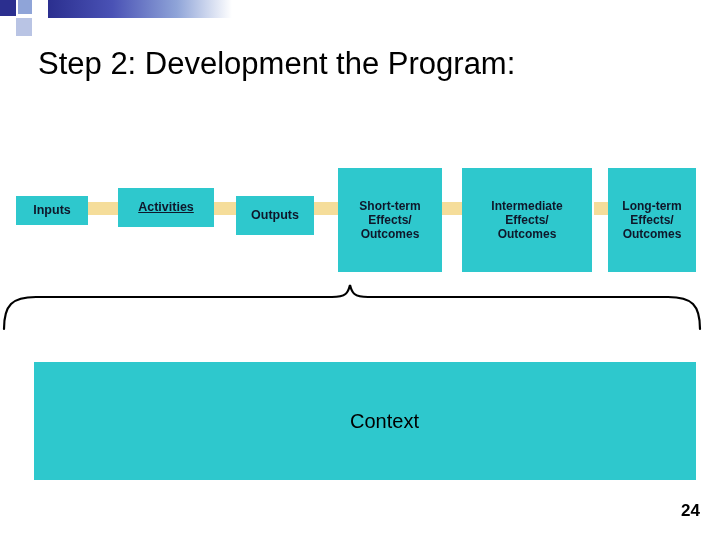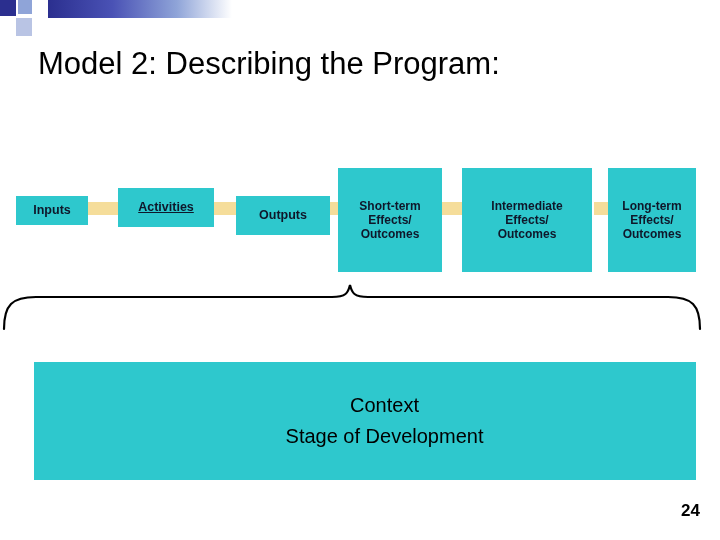--- a/index.html
+++ b/index.html
@@ -125,38 +125,38 @@
 <body>
 
 <div class="corner-deco">
   <div class="deco-sq" style="left:0;top:0;width:16px;height:16px;background:#2b2f8f;"></div>
   <div class="deco-sq" style="left:18px;top:0;width:14px;height:14px;background:#8fa4d8;"></div>
   <div class="deco-sq" style="left:16px;top:18px;width:16px;height:18px;background:#b9c4e4;"></div>
   <div class="deco-grad"></div>
 </div>
 
 <div class="title">
-  <div>Model 2: Describing the Program:</div>
+  <div>Step 2: Development the Program:</div>
 </div>
 
 <div class="arrow" style="left:86px;top:202px;width:36px;"></div>
 <div class="arrow" style="left:212px;top:202px;width:28px;"></div>
 <div class="arrow" style="left:312px;top:202px;width:28px;"></div>
 <div class="arrow" style="left:442px;top:202px;width:22px;"></div>
 <div class="arrow" style="left:594px;top:202px;width:22px;"></div>
 
 <div class="box small" style="left:16px;top:196px;width:72px;height:29px;">
   <span>Inputs</span>
 </div>
 
 <div class="box small" style="left:118px;top:188px;width:96px;height:39px;text-decoration:underline;">
   <span>Activities</span>
 </div>
 
-<div class="box small" style="left:236px;top:196px;width:94px;height:39px;">
+<div class="box small" style="left:236px;top:196px;width:78px;height:39px;">
   <span>Outputs</span>
 </div>
 
 <div class="box big" style="left:338px;top:168px;width:104px;height:104px;flex-direction:column;">
   <span>Short-term</span>
   <span>Effects/</span>
   <span>Outcomes</span>
 </div>
 
 <div class="box big" style="left:462px;top:168px;width:130px;height:104px;flex-direction:column;">
@@ -172,16 +172,15 @@
 </div>
 
 <div class="brace">
   <svg width="700" height="48" viewBox="0 0 700 48" xmlns="http://www.w3.org/2000/svg">
     <path d="M2,46 C2,22 10,14 34,14 L330,14 C344,14 346,10 348,2 C350,10 352,14 366,14 L666,14 C690,14 698,22 698,46" fill="none" stroke="#000000" stroke-width="2.2" stroke-linecap="round"></path>
   </svg>
 </div>
 
 <div class="context-band">
   <div>Context</div>
-  <div>Stage of  Development</div>
 </div>
 
 <div class="page-num">24</div>
 
 </body></html>

